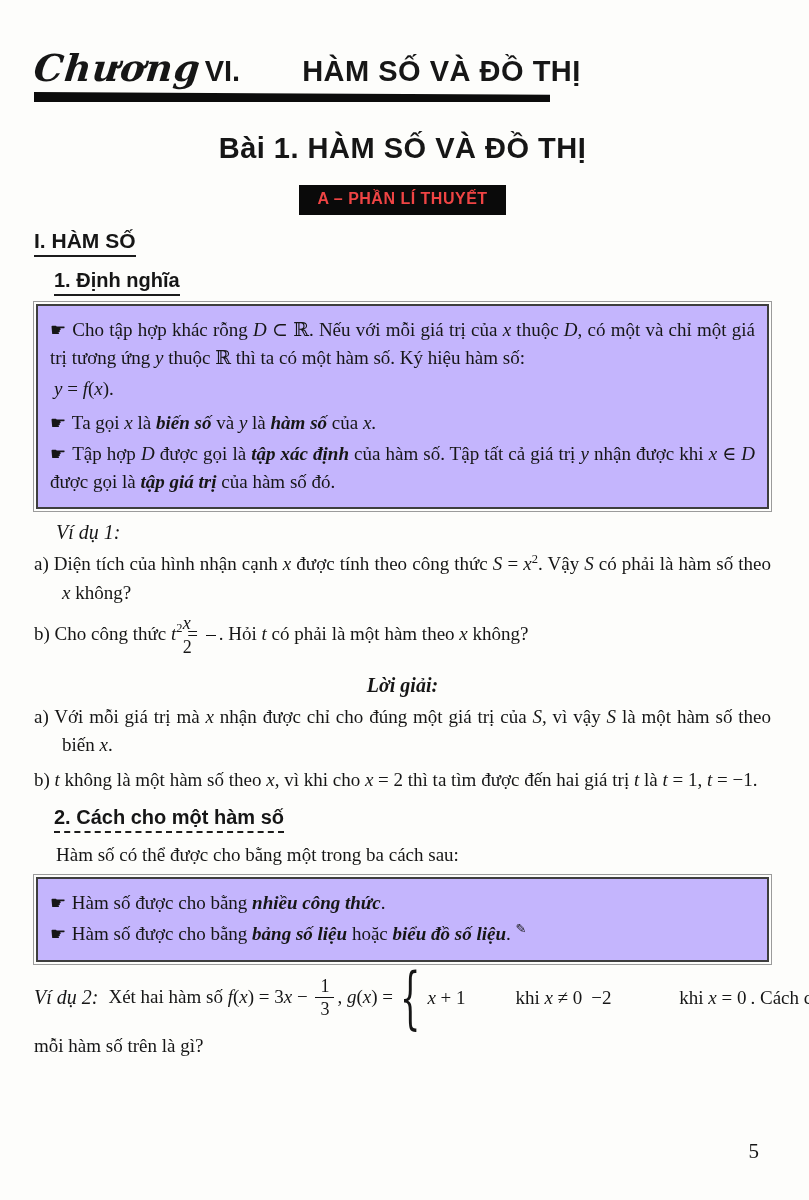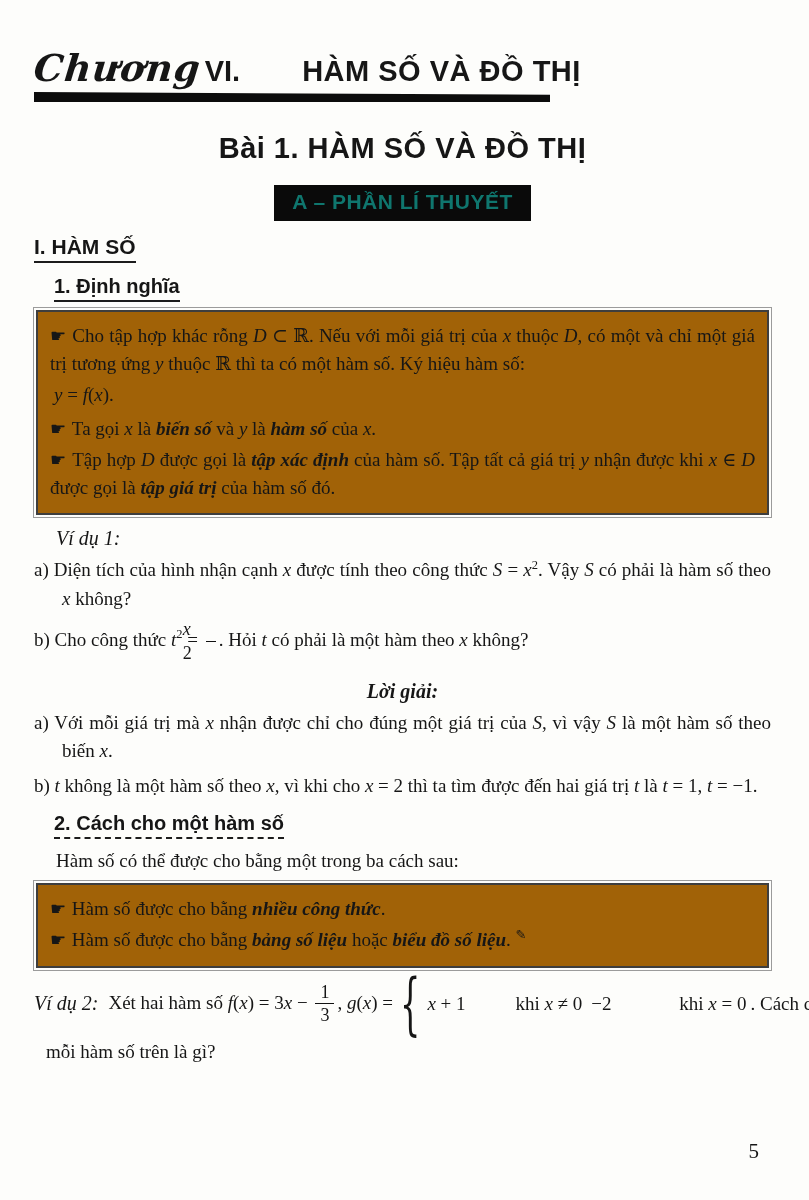--- a/index.html
+++ b/index.html
@@ -33,40 +33,40 @@
     width:516px;height:10px;background:#0c0c0c;margin-top:5px;
     clip-path:polygon(0 0,100% 28%,100% 100%,0 100%);
   }
   
   .lesson-title{
     font-family:"Liberation Sans","DejaVu Sans",sans-serif;font-weight:700;
     font-size:29px;text-align:center;margin:30px 0 20px;letter-spacing:.5px;
   }
   .part-label-wrap{text-align:center;margin:0 0 14px;}
   .part-label{
-    display:inline-block;background:#0a0a0a;color:#0f766e;
+    display:inline-block;background:#0a0a0a;color:#ef4444;
     font-family:"Liberation Sans","DejaVu Sans",sans-serif;font-weight:700;
-    font-size:21px;padding:5px 18px 7px;letter-spacing:.5px;
+    font-size:16px;padding:5px 18px 7px;letter-spacing:.5px;
   }
   
   .sec-head{
     font-family:"Liberation Sans","DejaVu Sans",sans-serif;font-weight:700;
     font-size:21px;display:table;margin:2px 0 8px;
     border-bottom:2.5px solid #1c1c1c;padding-bottom:2px;
   }
   .sub-head{
     font-family:"Liberation Sans","DejaVu Sans",sans-serif;font-weight:700;
     font-size:20px;display:table;margin:12px 0 8px 20px;
     border-bottom:2.5px solid #1c1c1c;padding-bottom:2px;
   }
   .sub-head.dashed{border-bottom-style:dashed;border-bottom-width:2px;}
   
   .theory-box{
     border:2px solid #3e3e3e;outline:1px solid #9b9b9b;outline-offset:2px;
-    padding:6px 12px 8px;margin:8px 2px 12px;background:#a16207;
+    padding:6px 12px 8px;margin:8px 2px 12px;background:#c4b5fd;
   }
   .theory-box p{margin:4px 0;text-align:justify;line-height:1.45;}
   .formula-line{margin:2px 0 6px 4px !important;text-align:left !important;}
   
   .i{font-style:italic;}
   .b{font-weight:700;}
   .bi{font-weight:700;font-style:italic;}
   .sup{vertical-align:super;font-size:12.5px;line-height:0;}
   .sup-icon{vertical-align:super;font-size:13px;line-height:0;font-family:"DejaVu Sans",sans-serif;}
   .hand{font-family:"DejaVu Sans",sans-serif;font-size:18px;}
@@ -94,21 +94,21 @@
   .vd2-label{margin-right:10px;}
   .cases{display:inline-flex;align-items:center;margin:0 4px;}
   .brace{
     font-family:"DejaVu Serif",serif;font-size:32px;display:inline-block;
     transform:scaleY(2.1);transform-origin:center;margin:0 7px 0 3px;line-height:1;
   }
   .case-rows{display:inline-flex;flex-direction:row;gap:9px;}
   .case-row{display:flex;align-items:baseline;}
   .case-row .expr{display:inline-block;min-width:62px;}
   .case-row .cond{margin-left:26px;}
-  .vd2-line2{margin:12px 12px 0;line-height:1.45;}
+  .vd2-line2{margin:12px 0 0;line-height:1.45;}
   
   .page-number{position:absolute;right:50px;bottom:36px;font-size:21px;}
 </style>
 </head>
 <body>
 
 <div class="page">
 
   <header>
     <div class="chapter-line">

